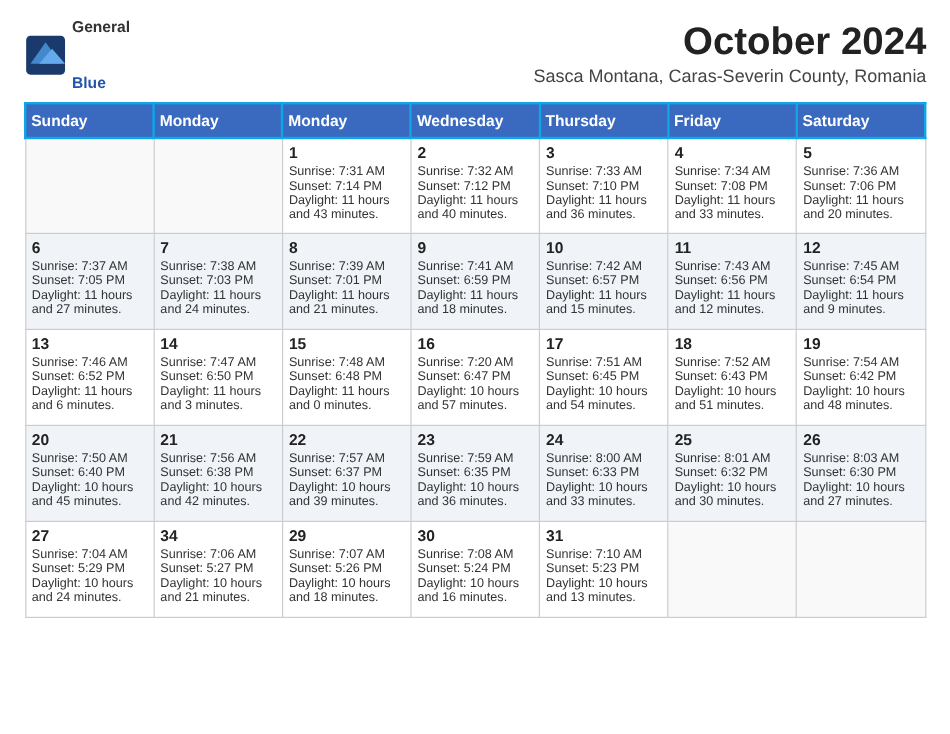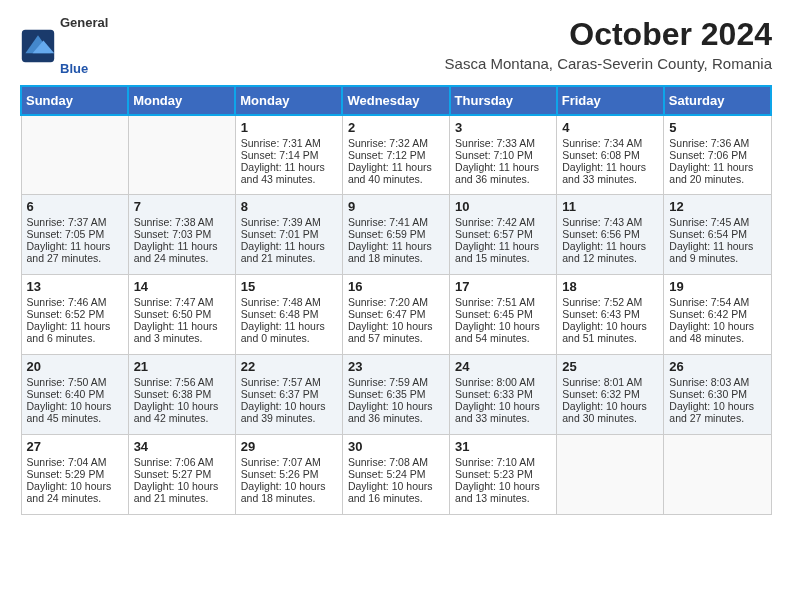--- a/index.html
+++ b/index.html
@@ -146,21 +146,21 @@
         </td>
         <td>
           <span class="day-num">3</span>
           <div>Sunrise: 7:33 AM</div>
           <div>Sunset: 7:10 PM</div>
           <div>Daylight: 11 hours and 36 minutes.</div>
         </td>
         <td>
           <span class="day-num">4</span>
           <div>Sunrise: 7:34 AM</div>
-          <div>Sunset: 6:08 PM</div>
+          <div>Sunset: 7:08 PM</div>
           <div>Daylight: 11 hours and 33 minutes.</div>
         </td>
         <td>
           <span class="day-num">5</span>
           <div>Sunrise: 7:36 AM</div>
           <div>Sunset: 7:06 PM</div>
           <div>Daylight: 11 hours and 20 minutes.</div>
         </td>
       </tr>
       <tr class="row-even">

